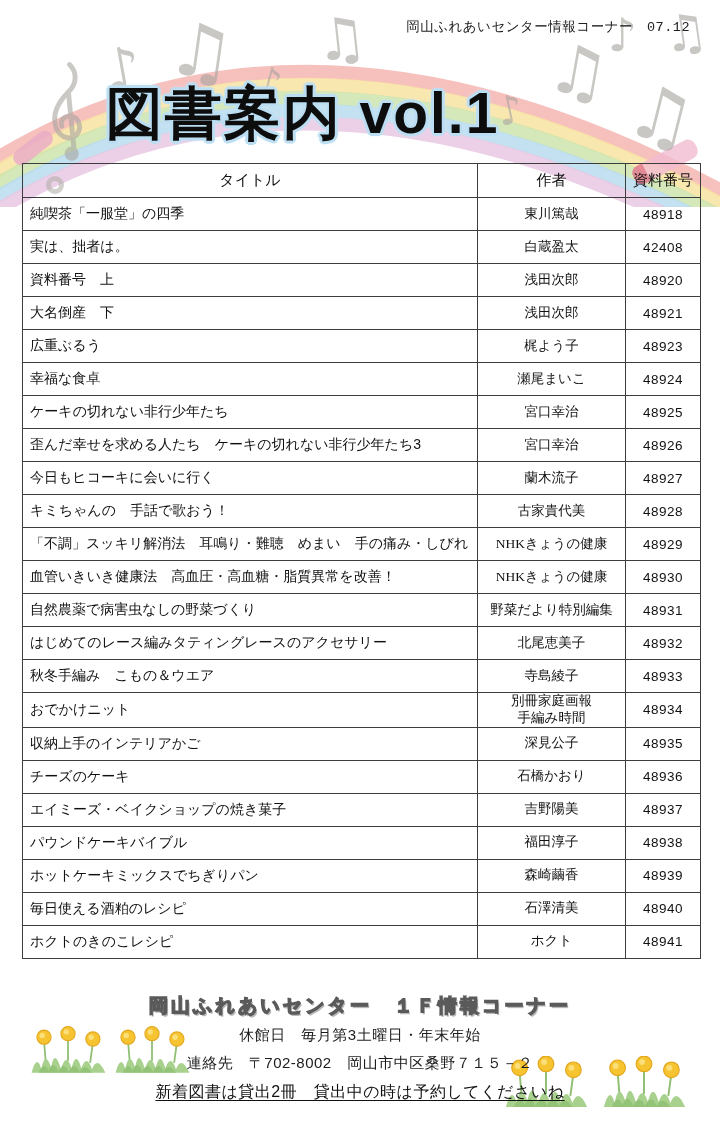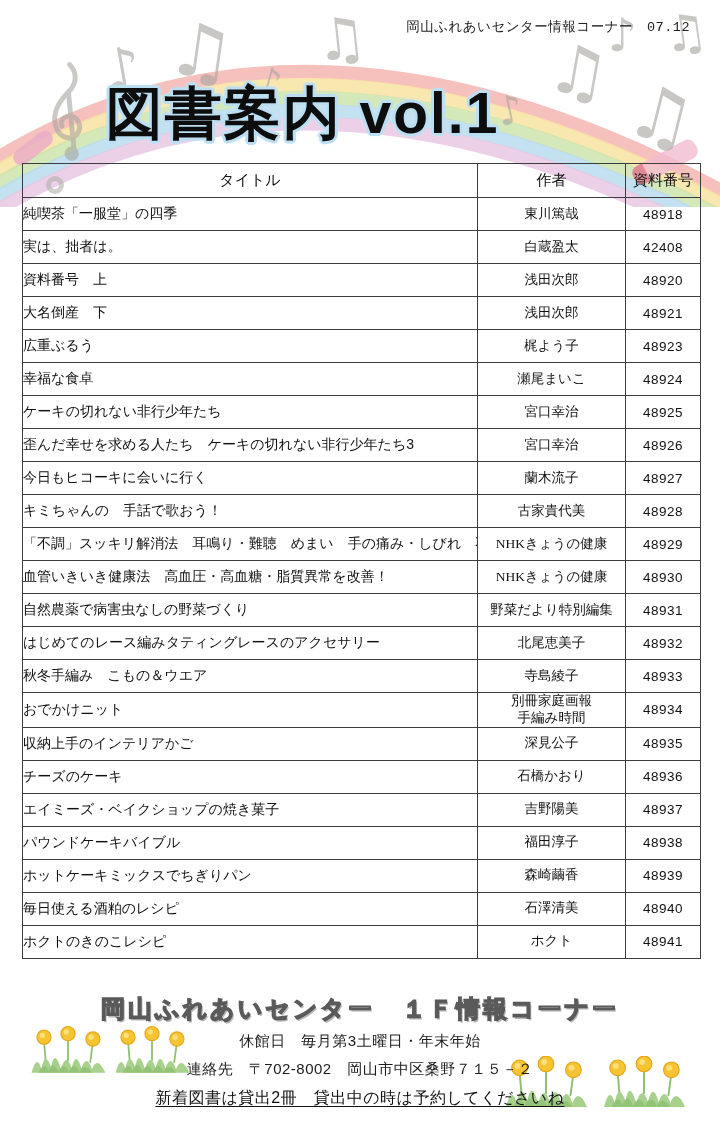--- a/index.html
+++ b/index.html
@@ -53,28 +53,28 @@
     background:transparent;
   }
   .book-table th, .book-table td {
     border:1.6px solid #3d3d3d;
     background:transparent;
     font-weight:normal;
     overflow:hidden;
   }
   .book-table thead th { height:34px; font-size:15px; text-align:center; color:#111; }
   .book-table td { height:33px; font-size:14px; color:#111; }
-  .book-table td.c-title { text-align:left; white-space:nowrap;margin-left:7px; }
+  .book-table td.c-title { text-align:left; padding-left:7px; white-space:nowrap;margin-left:7px; }
   .book-table td.c-author { text-align:center; font-size:13.5px; white-space:pre-line; line-height:1.25;font-family:Liberation Serif, serif; }
   .book-table td.c-num { text-align:center; font-size:13.5px; letter-spacing:.5px; }
 
   
   .footer { position:absolute; left:0; top:993px; width:720px; z-index:3; text-align:center; }
   .footer-heading {
-    font-size:24px; font-weight:bold; letter-spacing:3px;
+    font-size:19px; font-weight:bold; letter-spacing:3px;
     color:#ffffff;
     -webkit-text-stroke:1.4px #5a5a5a;
     text-shadow:1.5px 1.5px 0 #b9b9b9;
     margin-bottom:7px;
   }
   .footer-line { font-size:15px; color:#1c1c1c; margin-bottom:9px; letter-spacing:.5px; }
   .footer-line.tel { font-family:"Liberation Serif","DejaVu Serif",serif; }
   .footer-note { font-size:16px; color:#111; text-decoration:underline; text-underline-offset:3px; letter-spacing:.5px; margin-top:2px; }
 
   .dandelion { position:absolute; z-index:2; }

